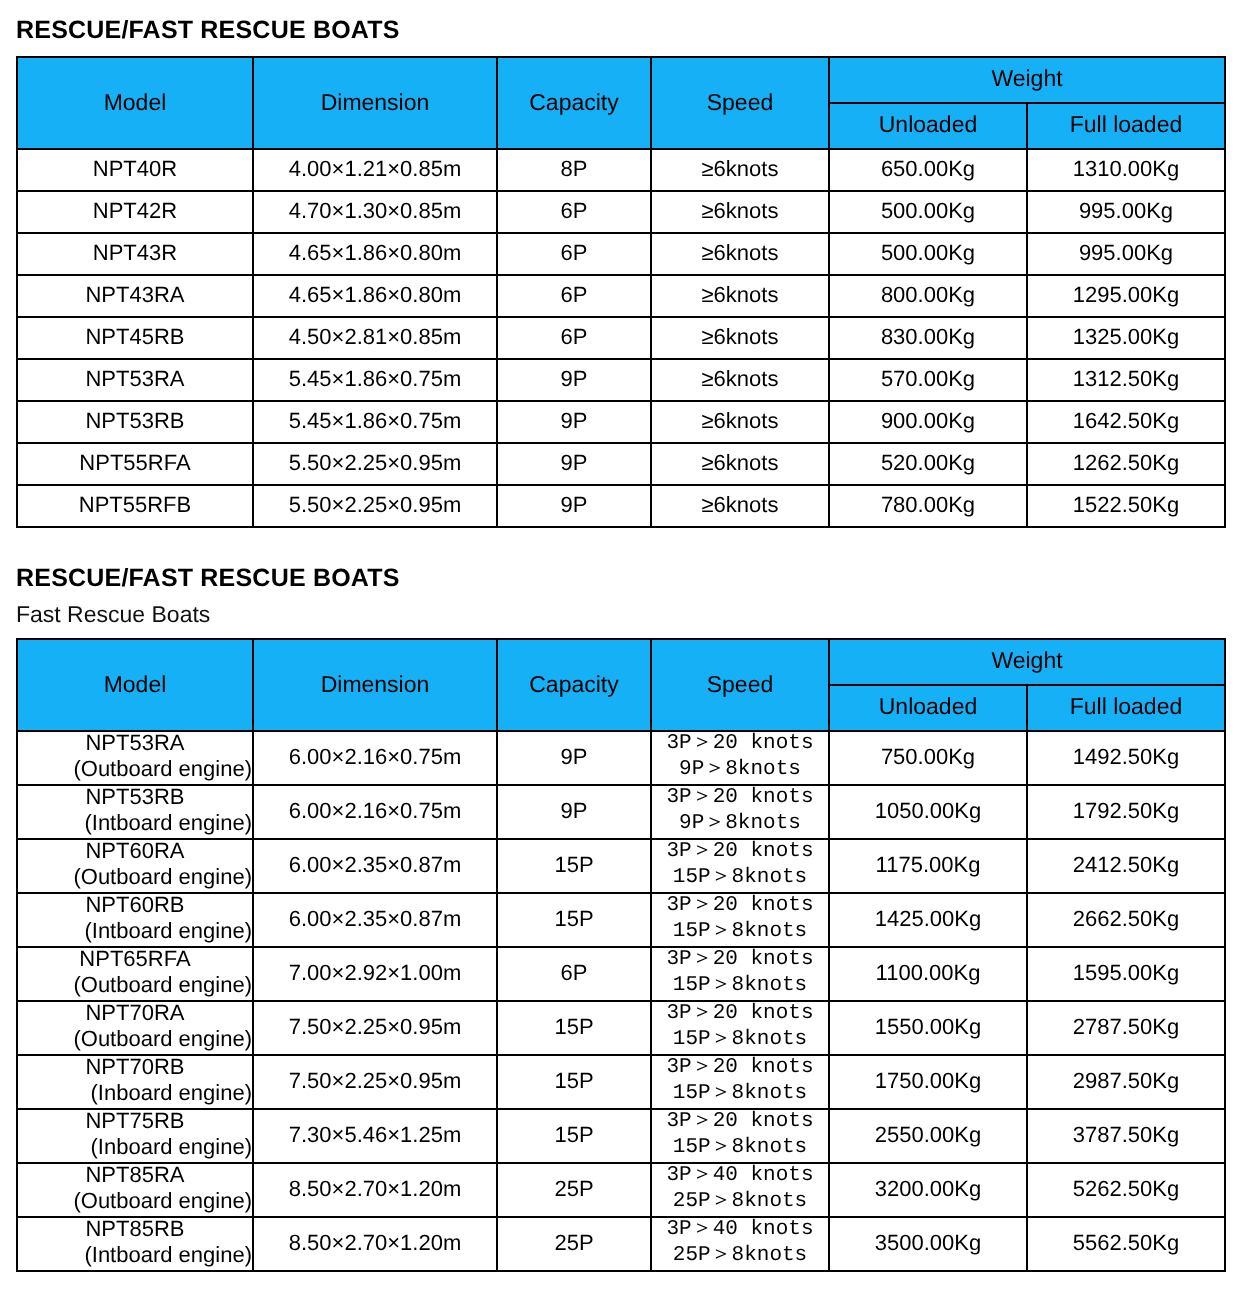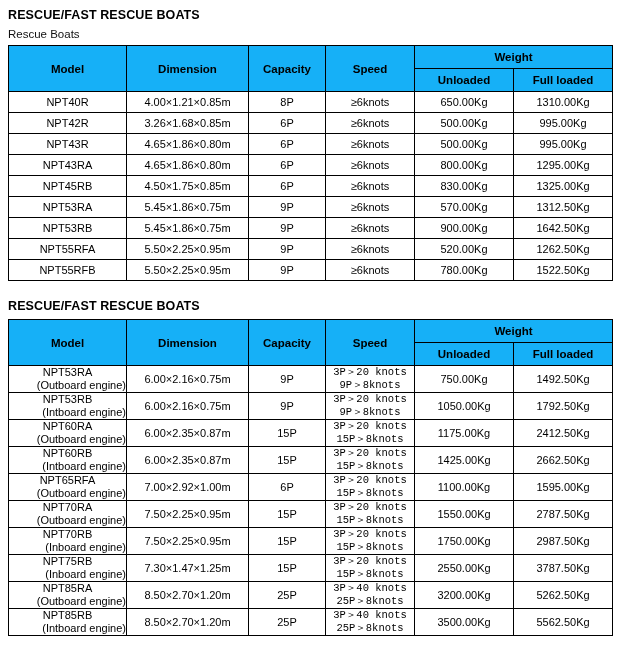--- a/index.html
+++ b/index.html
@@ -43,21 +43,21 @@
   }
   table.spec th, table.spec td {
     border: 1px solid #000000;
     text-align: center;
     vertical-align: middle;
     padding: 0;
   }
   table.spec thead th {
     background: #16b0f7;
     color: #000000;
-    font-weight: bold;
+    font-weight: normal;
     height: 22px;
     font-size: 11.5px;
   }
   table.spec tbody td {
     background: #ffffff;
     height: 20px;
     font-size: 11px;
   }
   .t1 tbody td { height: 19px; }
   .t2 tbody td { height: 28px; line-height: 13px; }
@@ -82,21 +82,20 @@
     height: 10px;
   }
 </style>
 </head>
 <body>
 
 <div class="page">
 
   <div class="section">
     <div class="section-title">RESCUE/FAST RESCUE BOATS</div>
-    <div class="section-sub">Rescue Boats</div>
 
     <table class="spec t1">
       <colgroup>
         <col class="col-model">
           <col class="col-dim">
           <col class="col-cap">
         <col class="col-speed">
           <col class="col-unload">
           <col class="col-full">
       </colgroup>
@@ -117,21 +116,21 @@
         <tr>
           <td>NPT40R</td>
           <td>4.00×1.21×0.85m</td>
           <td>8P</td>
           <td>≥6knots</td>
           <td>650.00Kg</td>
           <td>1310.00Kg</td>
         </tr>
         <tr>
           <td>NPT42R</td>
-          <td>3.26×1.68×0.85m</td>
+          <td>4.70×1.30×0.85m</td>
           <td>6P</td>
           <td>≥6knots</td>
           <td>500.00Kg</td>
           <td>995.00Kg</td>
         </tr>
         <tr>
           <td>NPT43R</td>
           <td>4.65×1.86×0.80m</td>
           <td>6P</td>
           <td>≥6knots</td>
@@ -141,21 +140,21 @@
         <tr>
           <td>NPT43RA</td>
           <td>4.65×1.86×0.80m</td>
           <td>6P</td>
           <td>≥6knots</td>
           <td>800.00Kg</td>
           <td>1295.00Kg</td>
         </tr>
         <tr>
           <td>NPT45RB</td>
-          <td>4.50×1.75×0.85m</td>
+          <td>4.50×2.81×0.85m</td>
           <td>6P</td>
           <td>≥6knots</td>
           <td>830.00Kg</td>
           <td>1325.00Kg</td>
         </tr>
         <tr>
           <td>NPT53RA</td>
           <td>5.45×1.86×0.75m</td>
           <td>9P</td>
           <td>≥6knots</td>
@@ -187,20 +186,21 @@
           <td>1522.50Kg</td>
         </tr>
       </tbody>
     </table>
   </div>
 
   <div class="spacer"></div>
 
   <div class="section">
     <div class="section-title">RESCUE/FAST RESCUE BOATS</div>
+    <div class="section-sub">Fast Rescue Boats</div>
 
     <table class="spec t2">
       <colgroup>
         <col class="col-model">
           <col class="col-dim">
           <col class="col-cap">
         <col class="col-speed">
           <col class="col-unload">
           <col class="col-full">
       </colgroup>
@@ -314,21 +314,21 @@
             <span class="speed-multi">15P＞8knots</span>
           </td>
           <td>1750.00Kg</td>
           <td>2987.50Kg</td>
         </tr>
         <tr>
           <td>
             <span>NPT75RB</span>
             <span class="cell-sub">(Inboard engine)</span>
           </td>
-          <td>7.30×1.47×1.25m</td>
+          <td>7.30×5.46×1.25m</td>
           <td>15P</td>
           <td>
             <span class="speed-multi">3P＞20 knots</span>
             <span class="speed-multi">15P＞8knots</span>
           </td>
           <td>2550.00Kg</td>
           <td>3787.50Kg</td>
         </tr>
         <tr>
           <td>

